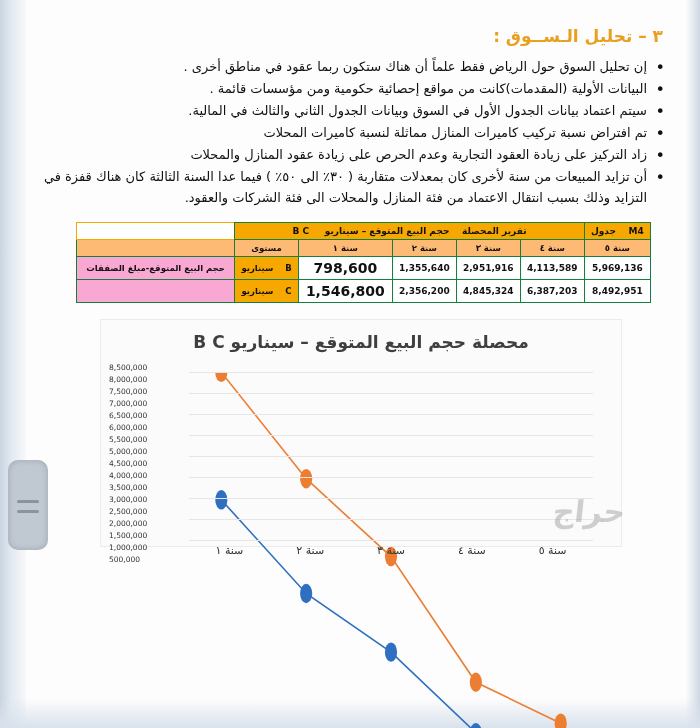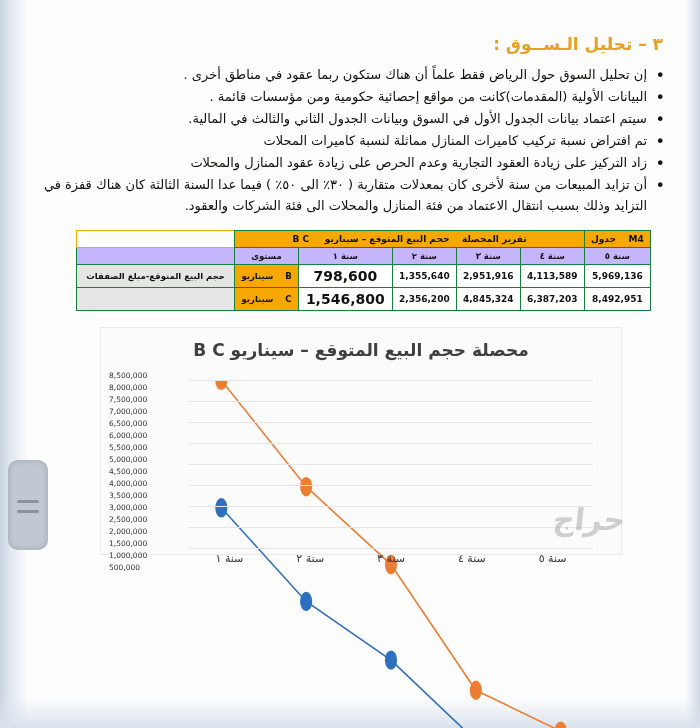--- a/index.html
+++ b/index.html
@@ -37,21 +37,21 @@
   }
   .spine-tab .bar {
     position: absolute; left: 9px; width: 22px; height: 3px;
     background: #8b939d; border-radius: 2px;
   }
   .spine-tab .bar.b1 { top: 40px; }
   .spine-tab .bar.b2 { top: 50px; }
 
   .content {
     position: absolute;
-    top: 16px; left: 30px;
+    top: 8px; left: 30px;
     width: 655px;
     padding: 14px 18px 0 10px;
   }
 
   h1.section-title {
     font-family: "DejaVu Sans", sans-serif;
     color: #e8a020;
     font-size: 17px;
     font-weight: bold;
     margin: 4px 4px 10px 0;
@@ -104,42 +104,42 @@
     background: #f7a800;
     font-weight: bold;
     font-size: 9px;
     height: 17px;
   }
   .row-title td.title-left {
     background: #ffffff;
     border: 1px solid #f7a800;
   }
   .row-head td {
-    background: #c4b5fd;
+    background: #fdba74;
     font-weight: bold;
     height: 16px;
     font-size: 8.5px;
   }
   .row-data td {
     background: #ffffff;
     height: 17px;
     font-weight: bold;
     font-size: 9px;
   }
   .row-data td.lbl {
     background: #f7a800;
     font-weight: bold;
     font-size: 8.5px;
   }
   .row-data td.hl {
     background: #ffffff;
     font-size: 14px;
   }
   .row-data td.rowname {
-    background: #e5e5e5;
+    background: #f9a8d4;
     font-size: 8.5px;
     text-align: center;
   }
 
   
   .chart-card {
     position: relative;
     margin: 16px 45px 0 60px;
     background: #fbfbfb;
     border: 1px solid #eceaea;

